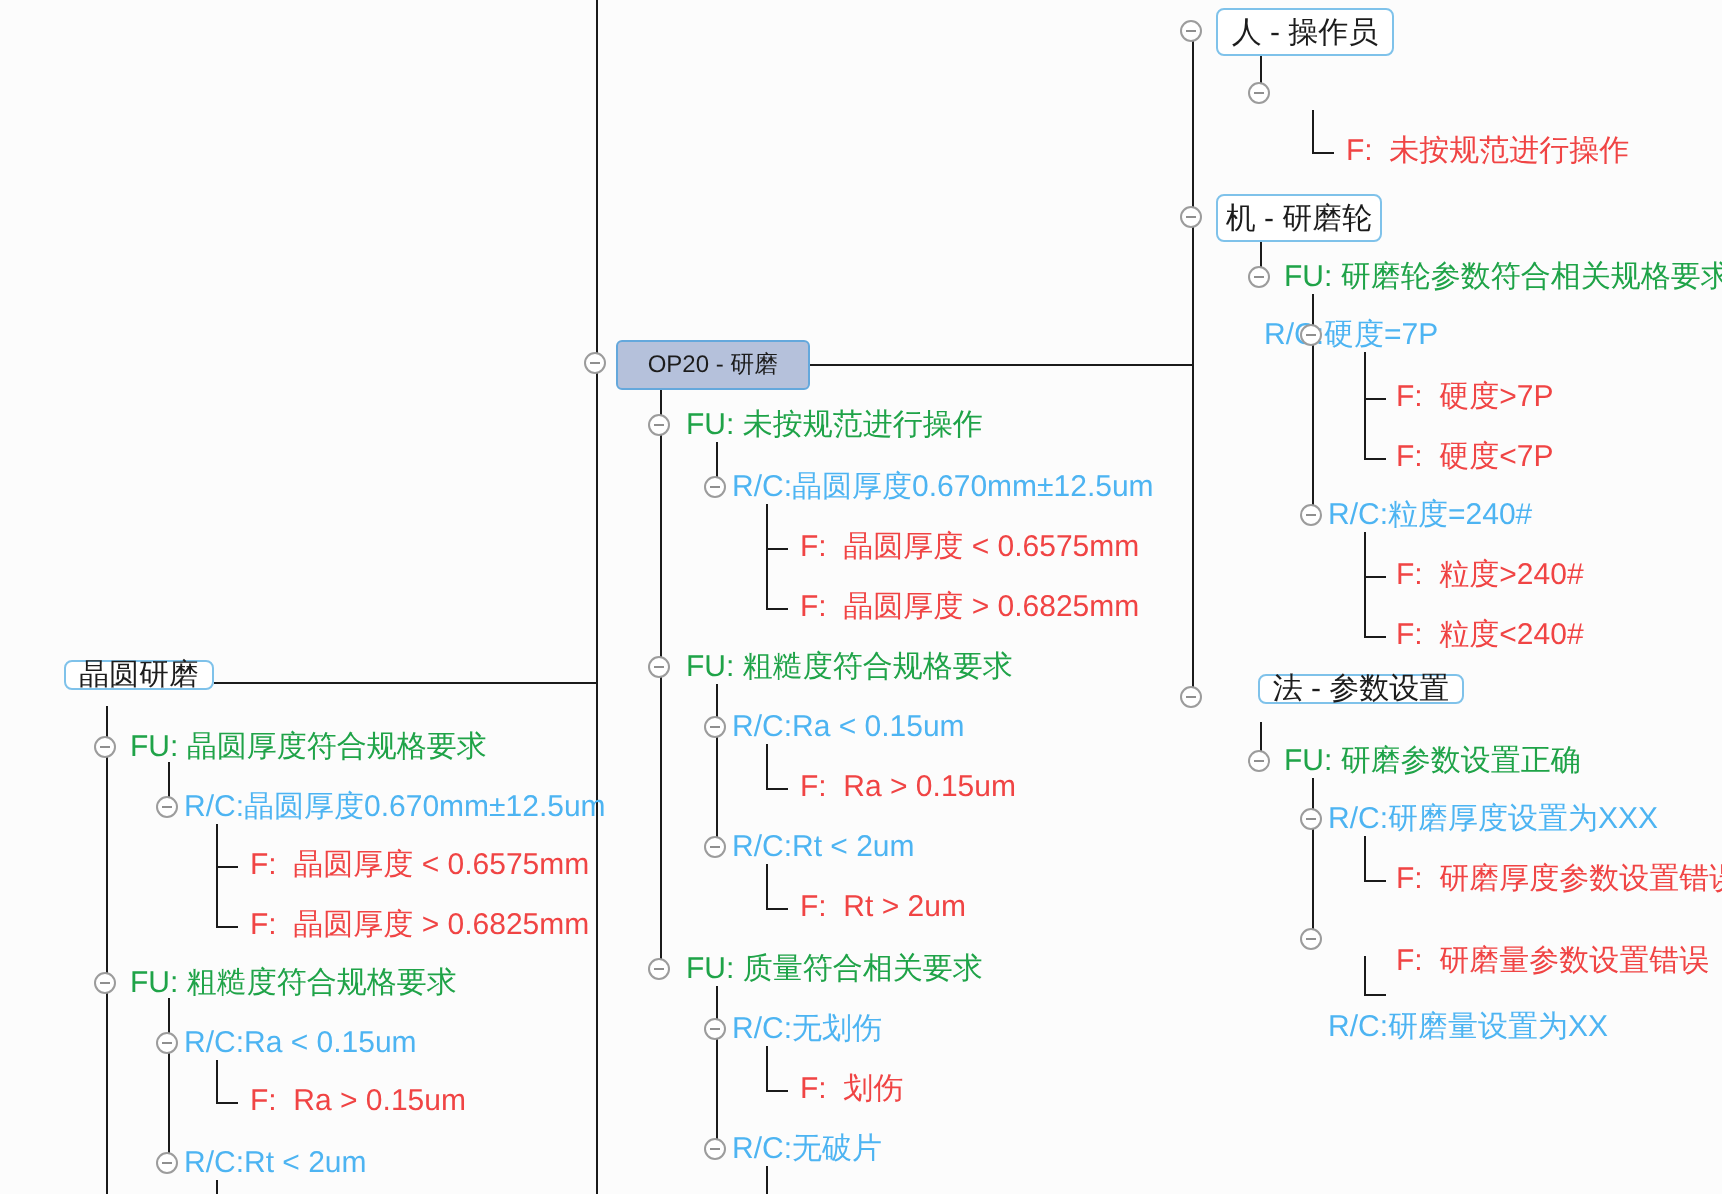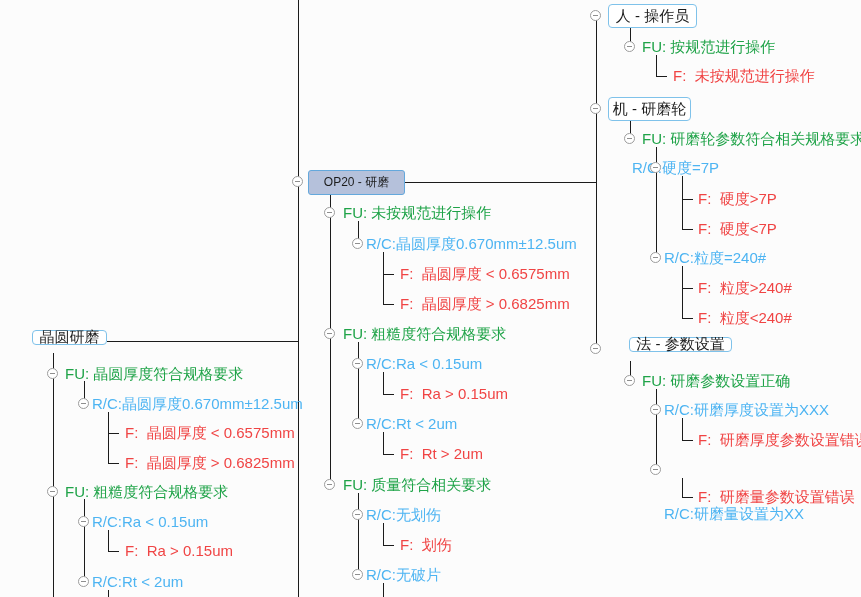--- a/index.html
+++ b/index.html
@@ -93,21 +93,20 @@
   <i class="ln" style="left:383px;top:545px;width:11px;height:1px;"></i>
   <div class="lb f" style="left:400px;top:535px;">F:  划伤</div>
   <span class="minus" style="left:352px;top:569px;"></span>
   <div class="lb rc" style="left:366px;top:565px;">R/C:无破片</div>
   <i class="ln" style="left:383px;top:583px;width:1px;height:14px;"></i>
 
   <span class="minus" style="left:590px;top:10px;"></span>
   <div class="topic" style="left:608px;top:4px;width:89px;height:24px;">人 - 操作员</div>
   <i class="ln" style="left:630px;top:28px;width:1px;height:19px;"></i>
   <span class="minus" style="left:624px;top:41px;"></span>
-  <div class="lb fu" style="left:642px;top:37px;">FU: 按规范进行操作</div>
   <i class="ln" style="left:656px;top:55px;width:1px;height:21px;"></i>
   <i class="ln" style="left:656px;top:76px;width:11px;height:1px;"></i>
   <div class="lb f" style="left:673px;top:66px;">F:  未按规范进行操作</div>
 
   <span class="minus" style="left:590px;top:103px;"></span>
   <div class="topic" style="left:608px;top:97px;width:83px;height:24px;">机 - 研磨轮</div>
   <i class="ln" style="left:630px;top:121px;width:1px;height:18px;"></i>
   <span class="minus" style="left:624px;top:133px;"></span>
   <div class="lb fu" style="left:642px;top:129px;">FU: 研磨轮参数符合相关规格要求</div>
   <i class="ln" style="left:656px;top:147px;width:1px;height:111px;"></i>
@@ -134,15 +133,15 @@
   <i class="ln" style="left:656px;top:389px;width:1px;height:81px;"></i>
   <span class="minus" style="left:650px;top:404px;"></span>
   <div class="lb rc" style="left:664px;top:400px;">R/C:研磨厚度设置为XXX</div>
   <i class="ln" style="left:682px;top:418px;width:1px;height:22px;"></i>
   <i class="ln" style="left:682px;top:440px;width:11px;height:1px;"></i>
   <div class="lb f" style="left:698px;top:430px;">F:  研磨厚度参数设置错误</div>
   <span class="minus" style="left:650px;top:464px;"></span>
   <div class="lb rc" style="left:664px;top:460px;margin-top:44px;">R/C:研磨量设置为XX</div>
   <i class="ln" style="left:682px;top:478px;width:1px;height:19px;"></i>
   <i class="ln" style="left:682px;top:497px;width:11px;height:1px;"></i>
-  <div class="lb f" style="left:698px;top:487px;">F:  研磨量参数设置错误</div>
+  <div class="lb f" style="left:698px;top:471px;">F:  研磨量参数设置错误</div>
 
 </div>
 
 </body></html>

